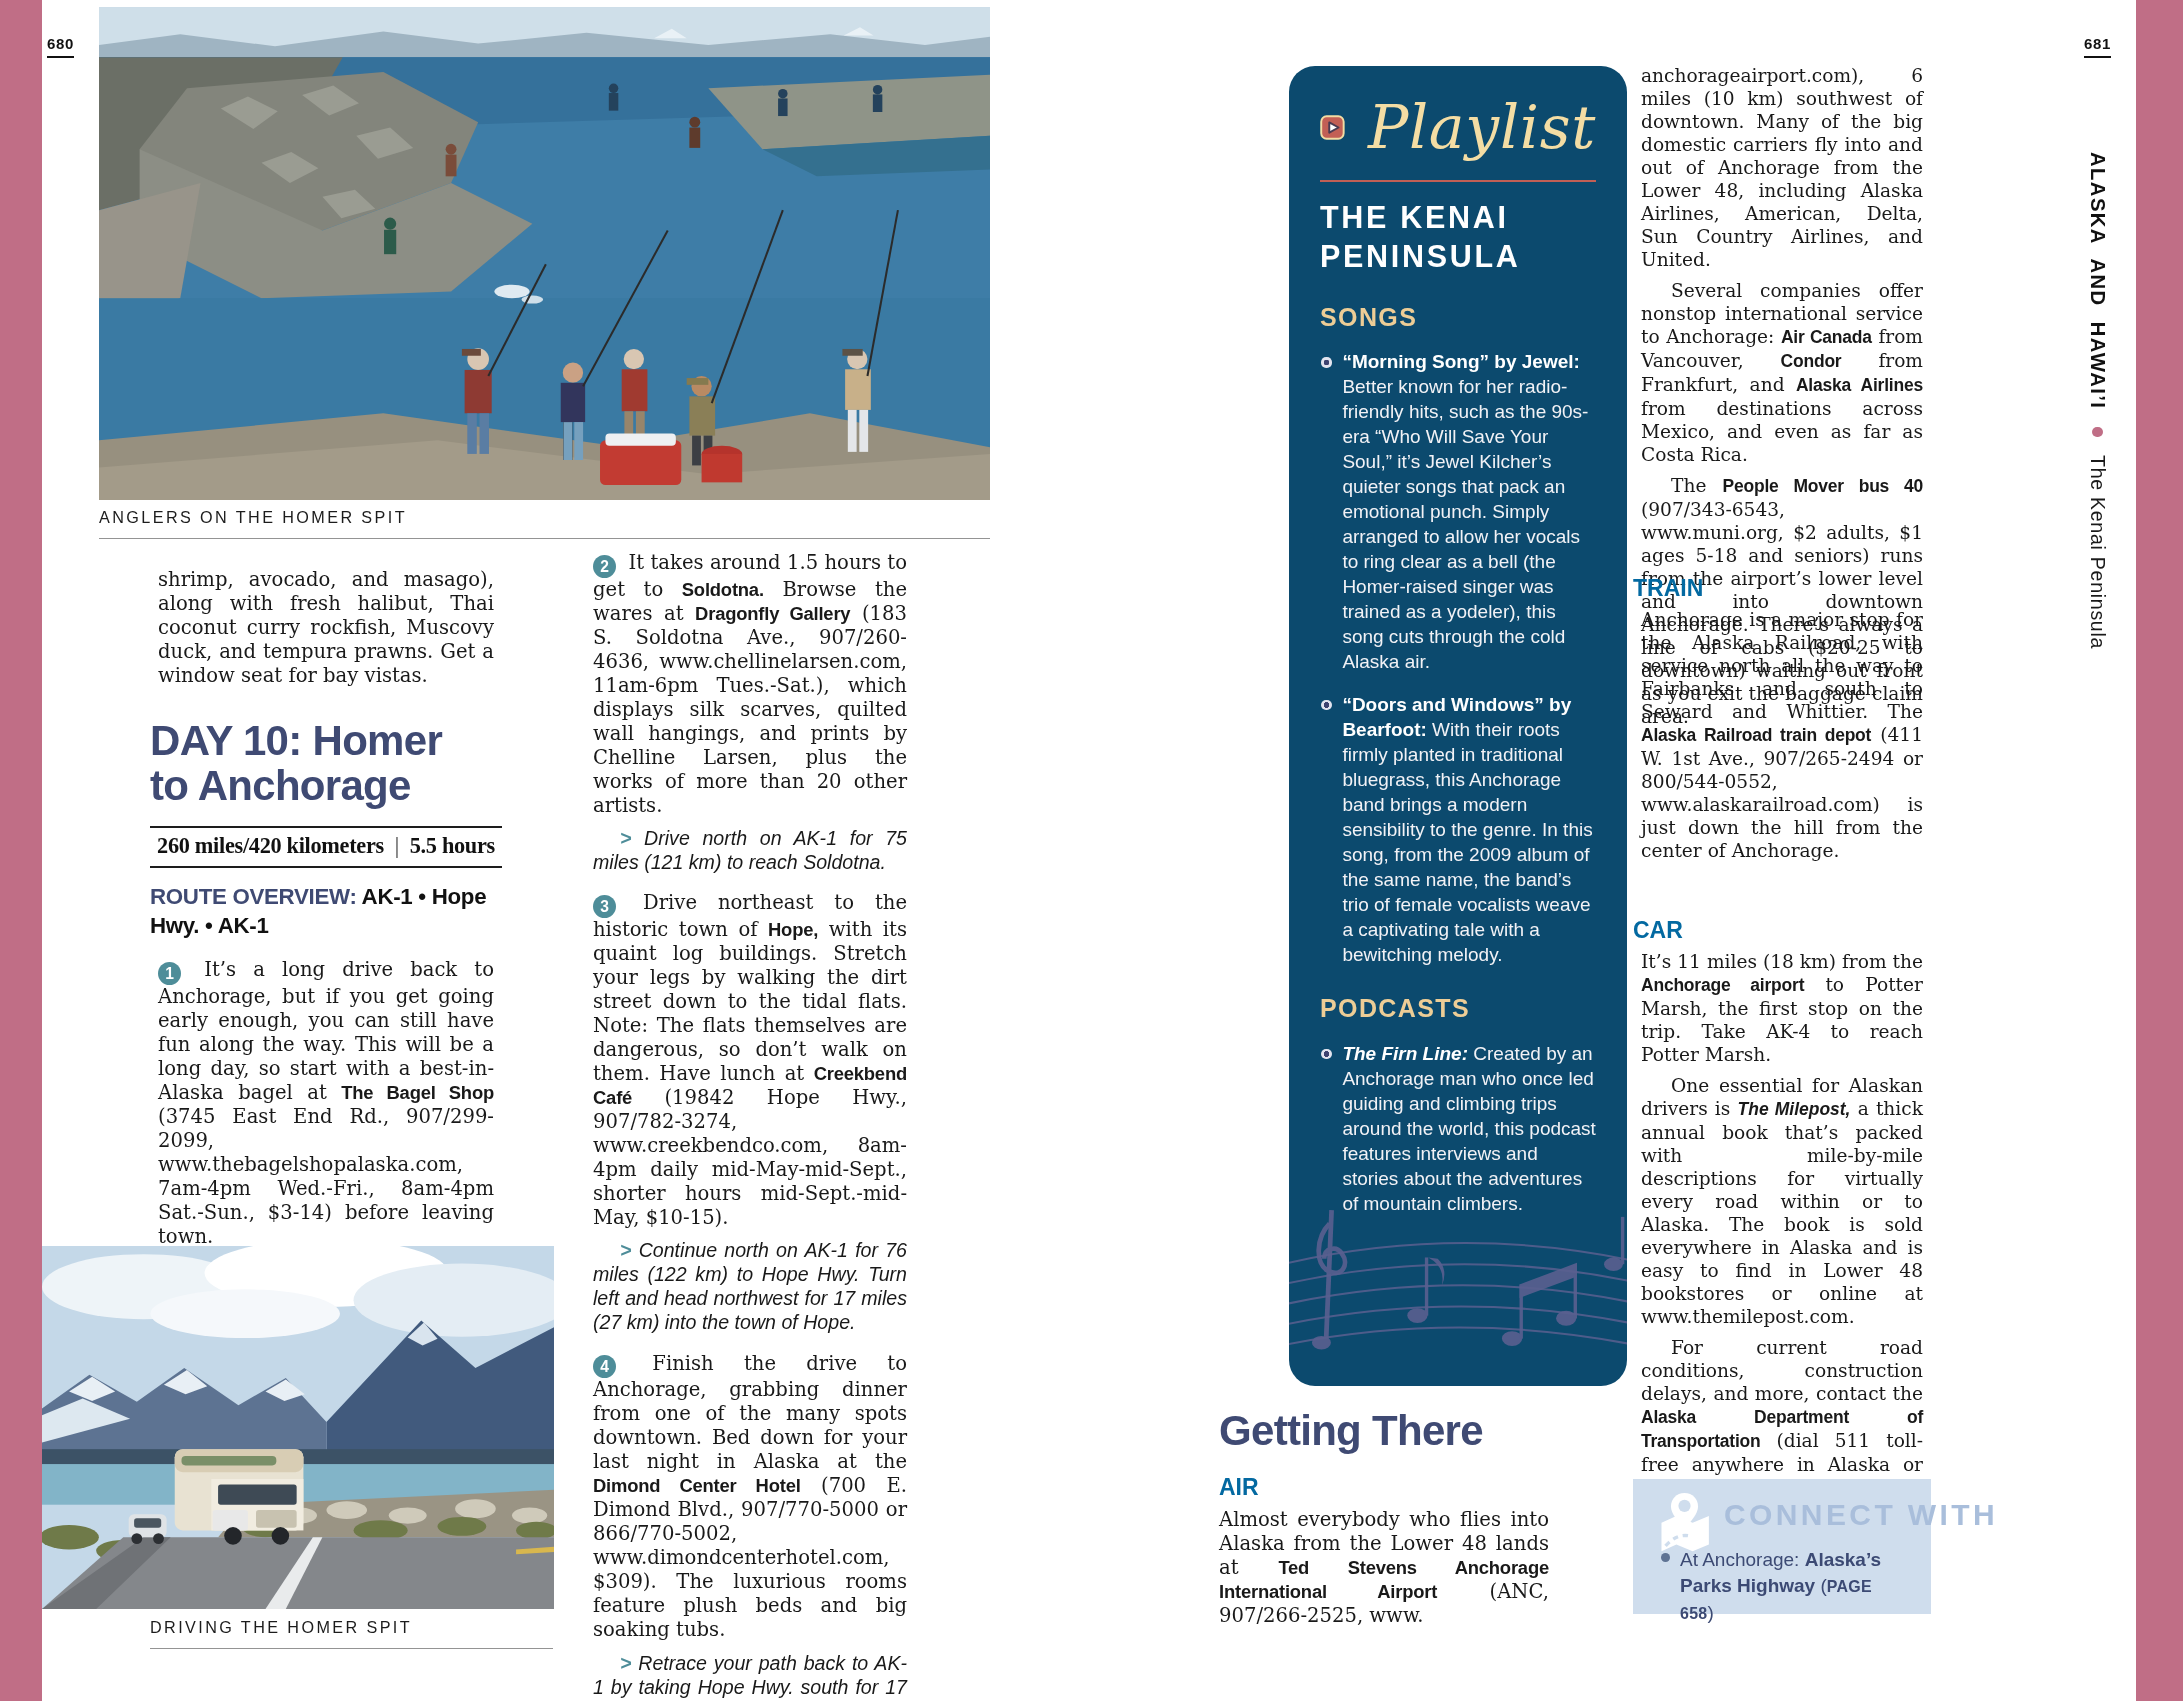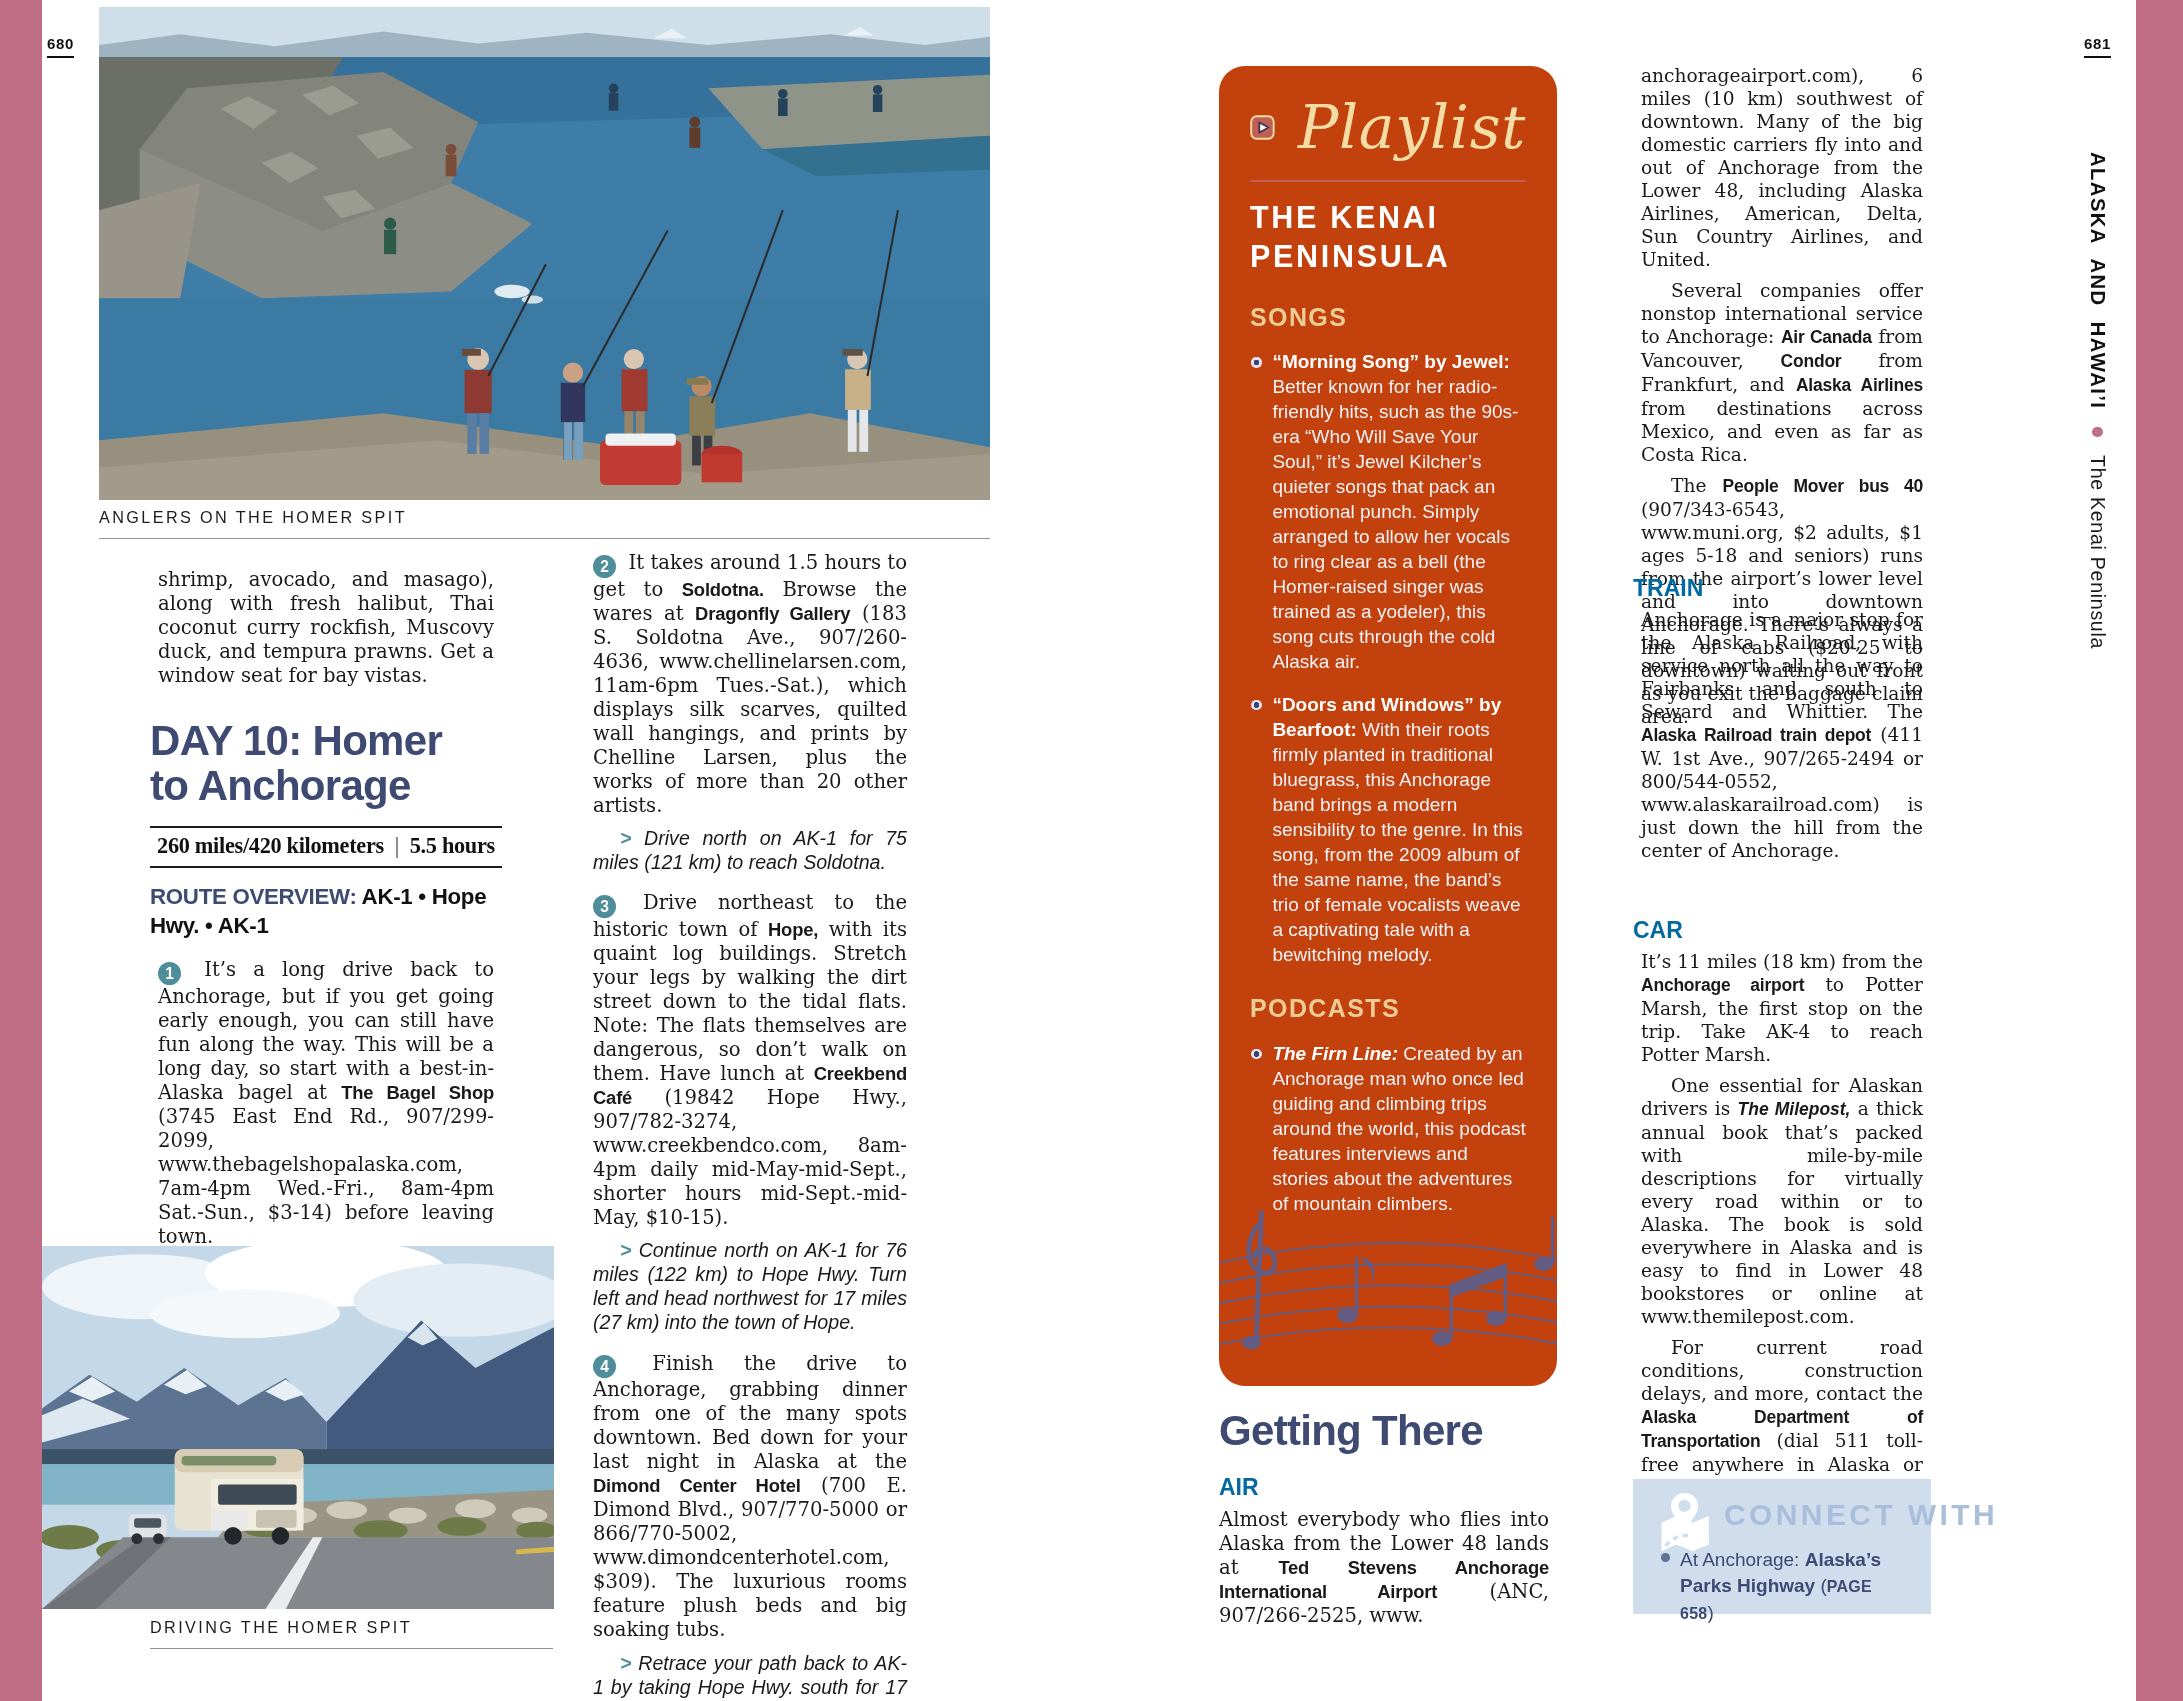--- a/index.html
+++ b/index.html
@@ -61,22 +61,22 @@
     font-size:22.3px;color:#111;padding:6.8px 0 8.1px 0;text-align:center;letter-spacing:-0.3px;
   }
   .stats .statbar{font-weight:normal;padding:0 10.8px;color:#333;}
   .route{
     font-family:"Liberation Sans",sans-serif;font-weight:bold;
     font-size:22.3px;line-height:28.4px;color:#111;margin-top:15px;text-align:left;letter-spacing:-0.3px;
   }
   .step{margin-top:17.6px !important;}
   
   .playlist-box{
-    position:absolute;left:1219px;top:66px;width:338px;height:1320px;
-    background:#c2410c;border-radius:26px;overflow:hidden;
+    position:absolute;left:1289px;top:66px;width:338px;height:1320px;
+    background:#0c4a6e;border-radius:26px;overflow:hidden;
   }
   .pl-inner{position:absolute;left:31px;top:26px;width:276px;}
   .pl-head{display:flex;align-items:center;}
   .pl-title{
     font-family:"DejaVu Serif",serif;font-style:italic;
     font-size:60px;color:#f4dda4;margin-left:23px;letter-spacing:0.7px;
   }
   .pl-rule{height:2px;background:#c25f55;margin:17.6px 0 16.2px 0;}
   .pl-sub{
     font-family:"Liberation Sans",sans-serif;font-weight:bold;

